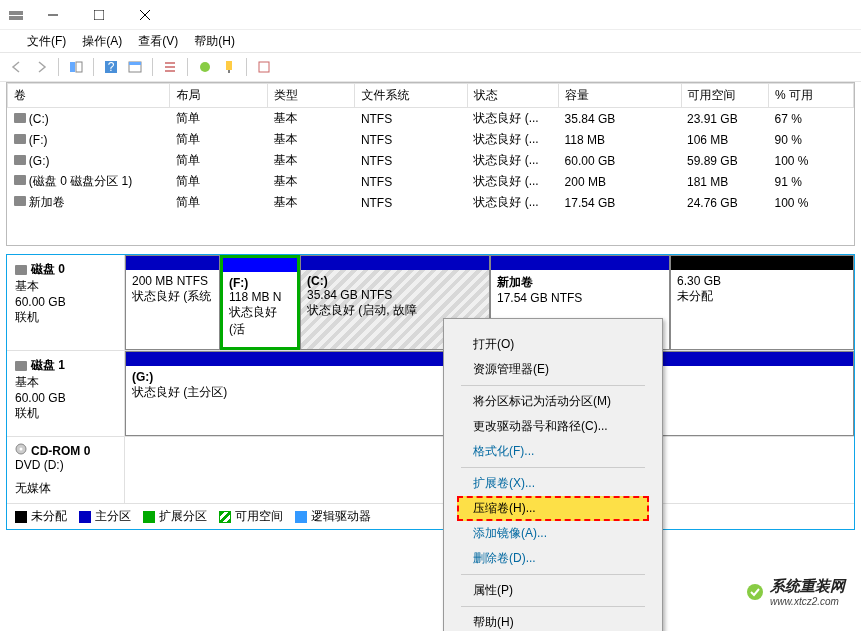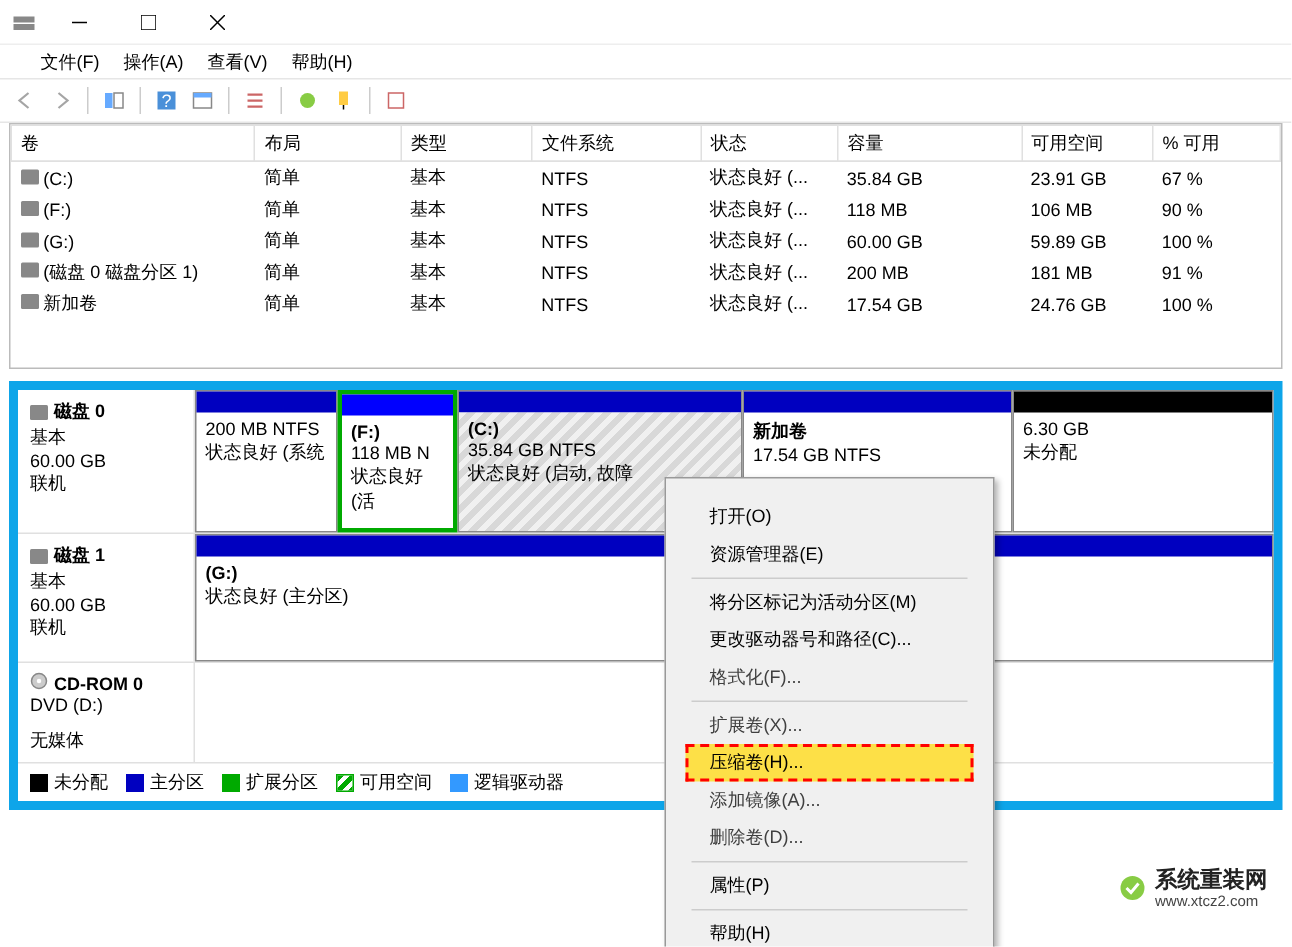--- a/index.html
+++ b/index.html
@@ -29,21 +29,21 @@
 .col-vol { width: 130px; }
 .col-layout { width: 78px; }
 .col-type { width: 70px; }
 .col-fs { width: 90px; }
 .col-status { width: 73px; }
 .col-cap { width: 98px; }
 .col-free { width: 70px; }
 .col-pct { width: 68px; }
 .empty-tbl { height: 32px; }
 
-.disks-wrap { margin: 8px 6px 0 6px; border: 6px solid #0ea5e9; }
+.disks-wrap { margin: 8px 6px 0 6px; border: 1px solid #0ea5e9; }
 .disk-row { display: flex; border-bottom: 1px solid #e0e0e0; }
 .disk-label { width: 118px; padding: 6px 8px; border-right: 1px solid #e0e0e0; }
 .disk-label .dname { font-weight: bold; }
 .disk-parts { flex: 1; display: flex; padding: 0; }
 .part { border: 1px solid #888; margin: 0; display: flex; flex-direction: column; }
 .part .bar { height: 14px; background: #0000c0; }
 .part .bar.black { background: #000; }
 .part .body { padding: 4px 6px; flex: 1; }
 .part.selected { border: 3px solid #0a0; }
 .part.hatched .body { background: repeating-linear-gradient(135deg, #f0f0f0 0 4px, #d8d8d8 4px 8px); }
@@ -54,25 +54,25 @@
 .legend-row .leg { display: flex; align-items: center; gap: 4px; }
 .sw { width: 12px; height: 12px; display: inline-block; }
 .sw.black { background: #000; }
 .sw.navy { background: #0000c0; }
 .sw.green { background: #0a0; }
 .sw.hatch { background: repeating-linear-gradient(135deg, #0a0 0 3px, #fff 3px 6px); border: 1px solid #0a0; }
 .sw.blue2 { background: #3399ff; }
 
 .context-menu { position: absolute; left: 443px; top: 318px; width: 220px; background: #f0f0f0; border: 1px solid #999; box-shadow: 2px 2px 4px rgba(0,0,0,0.3); padding: 13px; z-index: 10; }
 .context-menu .mi { padding: 4px 16px; color: #000; }
-.context-menu .mi.disabled { color: #404040; }
+.context-menu .mi.disabled { color: #0369a1; }
 .context-menu .mi.highlight { background: #fde047; color: #000; border: 2px dashed red; padding: 2px 14px; }
 .context-menu .msep { height: 1px; background: #ccc; margin: 3px 4px; }
 
-.watermark { position: absolute; right: 12px; bottom: 22px; display: flex; align-items: center; gap: 6px; background: rgba(255,255,255,0.8); padding: 2px 4px; }
+.watermark { position: absolute; right: 12px; bottom: 22px; display: flex; align-items: center; gap: 6px; background: rgba(255,255,255,0.8); padding: 2px 4px; font-style: italic; }
 .watermark .wicon { width: 18px; height: 18px; }
 .watermark .wtext { font-weight: bold; font-size: 15px; color: #222; }
 .watermark .wurl { font-size: 10px; color: #444; }
 
 .drive-icon { width: 12px; height: 10px; background: #888; border-radius: 1px; display: inline-block; }
 </style>
 </head>
 <body>
 
 <div class="titlebar">

